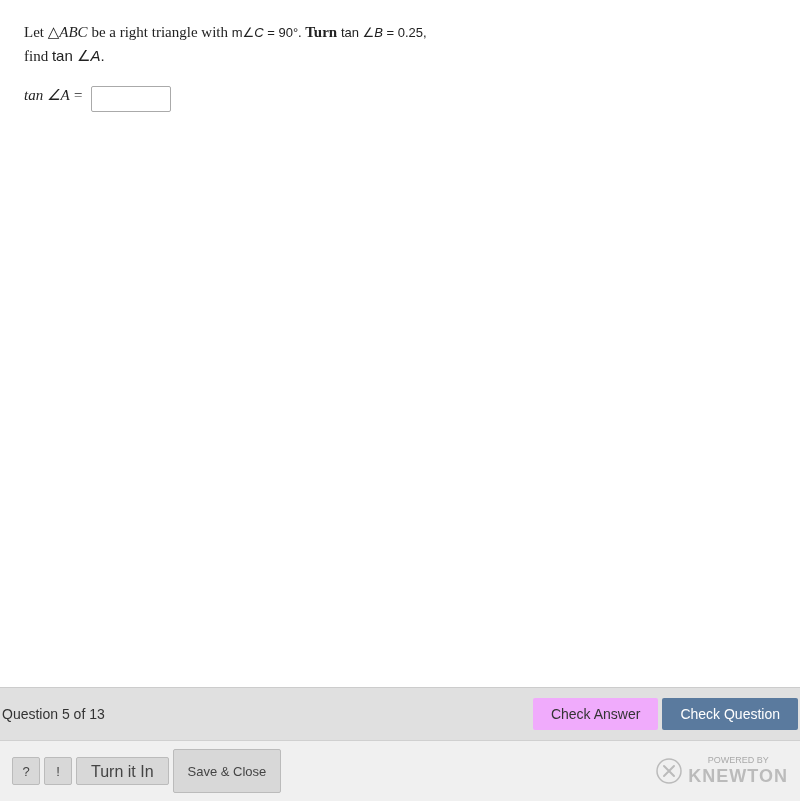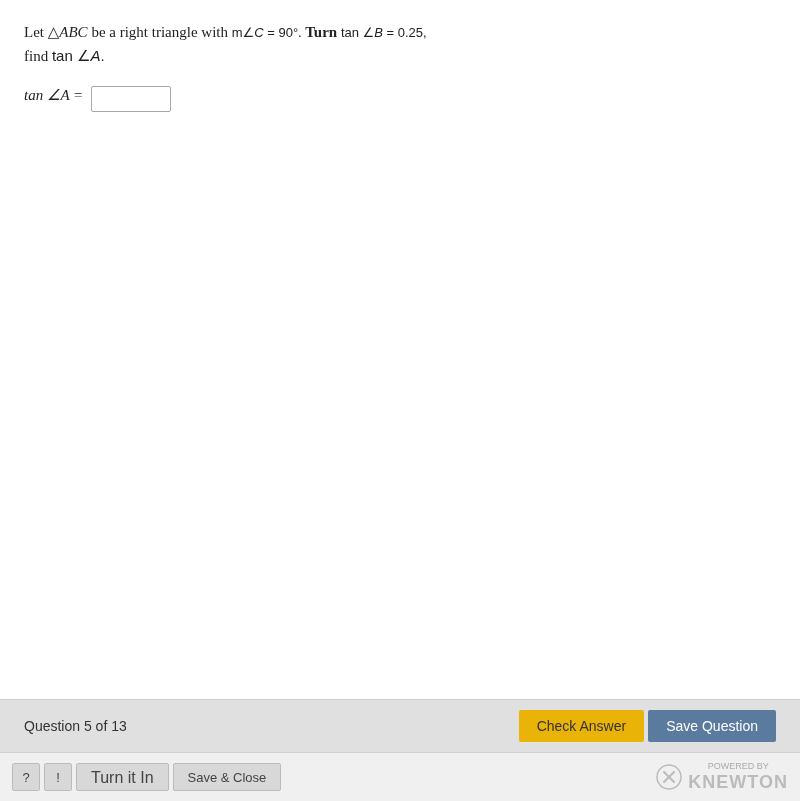--- a/index.html
+++ b/index.html
@@ -60,41 +60,41 @@
 
     .bottom-bar {
       position: absolute;
       bottom: 0;
       left: 0;
       right: 0;
     }
 
     .progress-bar {
       background: #e0e0e0;
-      padding: 10px 24px;
+      padding: 10px 2px;
       display: flex;
       align-items: center;
       justify-content: space-between;
       border-top: 1px solid #ccc;
       gap: 44px;
     }
 
     .question-counter {
       font-size: 14px;
       color: #333;
       font-family: Arial, sans-serif;
     }
 
     .action-buttons {
       display: flex;
       gap: 4px;
     }
 
     .btn-check {
-      background: #eab308;
+      background: #f0abfc;
       color: #333;
       border: none;
       padding: 8px 18px;
       font-size: 14px;
       font-family: Arial, sans-serif;
       font-weight: 500;
       cursor: pointer;
       border-radius: 2px;
     }
 
@@ -154,21 +154,21 @@
 
     .btn-save-close {
       background: #d8d8d8;
       border: 1px solid #bbb;
       color: #444;
       padding: 5px 14px;
       font-size: 13px;
       font-family: Arial, sans-serif;
       cursor: pointer;
       border-radius: 2px;
-      height: 28px;
+      height: 44px;
     }
 
     .knewton-logo {
       display: flex;
       align-items: center;
       gap: 6px;
       text-align: center;
     }
 
     .knewton-powered {
@@ -206,21 +206,21 @@
     <span class="answer-label">tan ∠<em>A</em> =</span>
     <input type="text" class="answer-input" placeholder="" style="">
   </div>
 </div>
 
 <div class="bottom-bar">
   <div class="progress-bar">
     <span class="question-counter">Question 5 of 13</span>
     <div class="action-buttons">
       <button class="btn-check">Check Answer</button>
-      <button class="btn-next">Save Question</button>
+      <button class="btn-next">Check Question</button>
     </div>
   </div>
 
   <div class="tools-bar">
     <div class="tools-left">
       <button class="btn-small">?</button>
       <button class="btn-small">!</button>
       <button class="btn-turn-in">Turn it In</button>
       <button class="btn-save-close">Save &amp; Close</button>
     </div>

